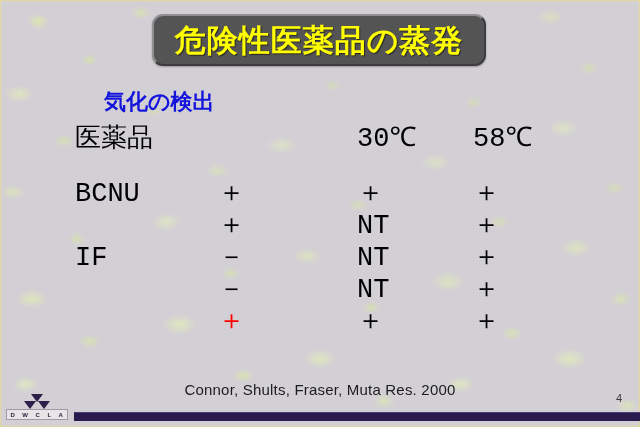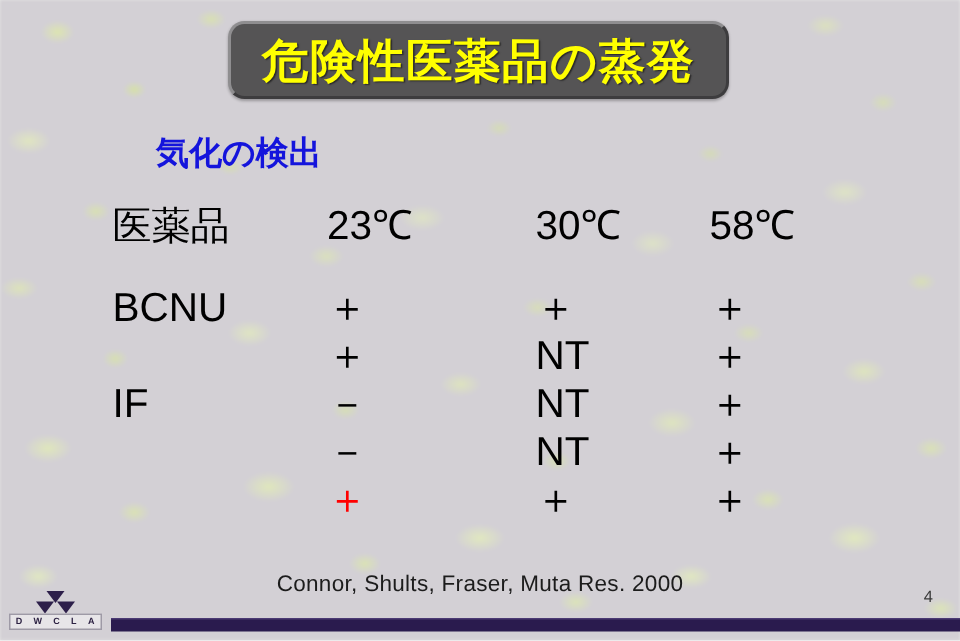--- a/index.html
+++ b/index.html
@@ -11,21 +11,21 @@
     width: 640px;
     height: 427px;
     overflow: hidden;
     font-family: "Liberation Sans", sans-serif;
   }
 
   #slide {
     position: relative;
     width: 640px;
     height: 427px;
-    background-color: #e5e5e5;
+    background-color: #fde047;
     overflow: hidden;
   }
 
   
   #bg-texture {
     position: absolute;
     inset: 0;
     background-color: #d3d0d5;
     background-image:
       radial-gradient(ellipse 16px 11px at 6% 5%,   rgba(222,232,170,0.85) 0%, rgba(222,232,170,0) 70%),
@@ -121,25 +121,26 @@
   }
   .trow {
     position: relative;
     height: 32px;
   }
   .trow.spacer {
     height: 23px;
   }
   .cell {
     position: absolute;
-    top: 12px;
+    top: 1px;
     color: #000000;
     font-size: 27px;
     line-height: 32px;
     white-space: nowrap;
+    font-family: Liberation Mono, monospace;
   }
   .cell.c-label { left: 75px; }
   .cell.c-t23   { left: 218px; }
   .cell.c-t30   { left: 357px; }
   .cell.c-t37   { left: 473px; }
   .cell.red     { color: #ff0000; }
   .cell.jp      { font-size: 26px; }
 
   
   #citation {
@@ -212,21 +213,20 @@
   <div id="title-banner">
     <div id="title-text">危険性医薬品の蒸発</div>
   </div>
 
   <div id="subtitle">気化の検出</div>
 
   <div id="data-table">
 
     <div class="trow">
       <span class="cell c-label jp">医薬品</span>
-      <span class="cell c-t23">23℃</span>
       <span class="cell c-t30">30℃</span>
       <span class="cell c-t37">58℃</span>
     </div>
 
     <div class="trow spacer"></div>
 
     <div class="trow">
       <span class="cell c-label">BCNU</span>
       <span class="cell c-t23">＋</span>
       <span class="cell c-t30">＋</span>

